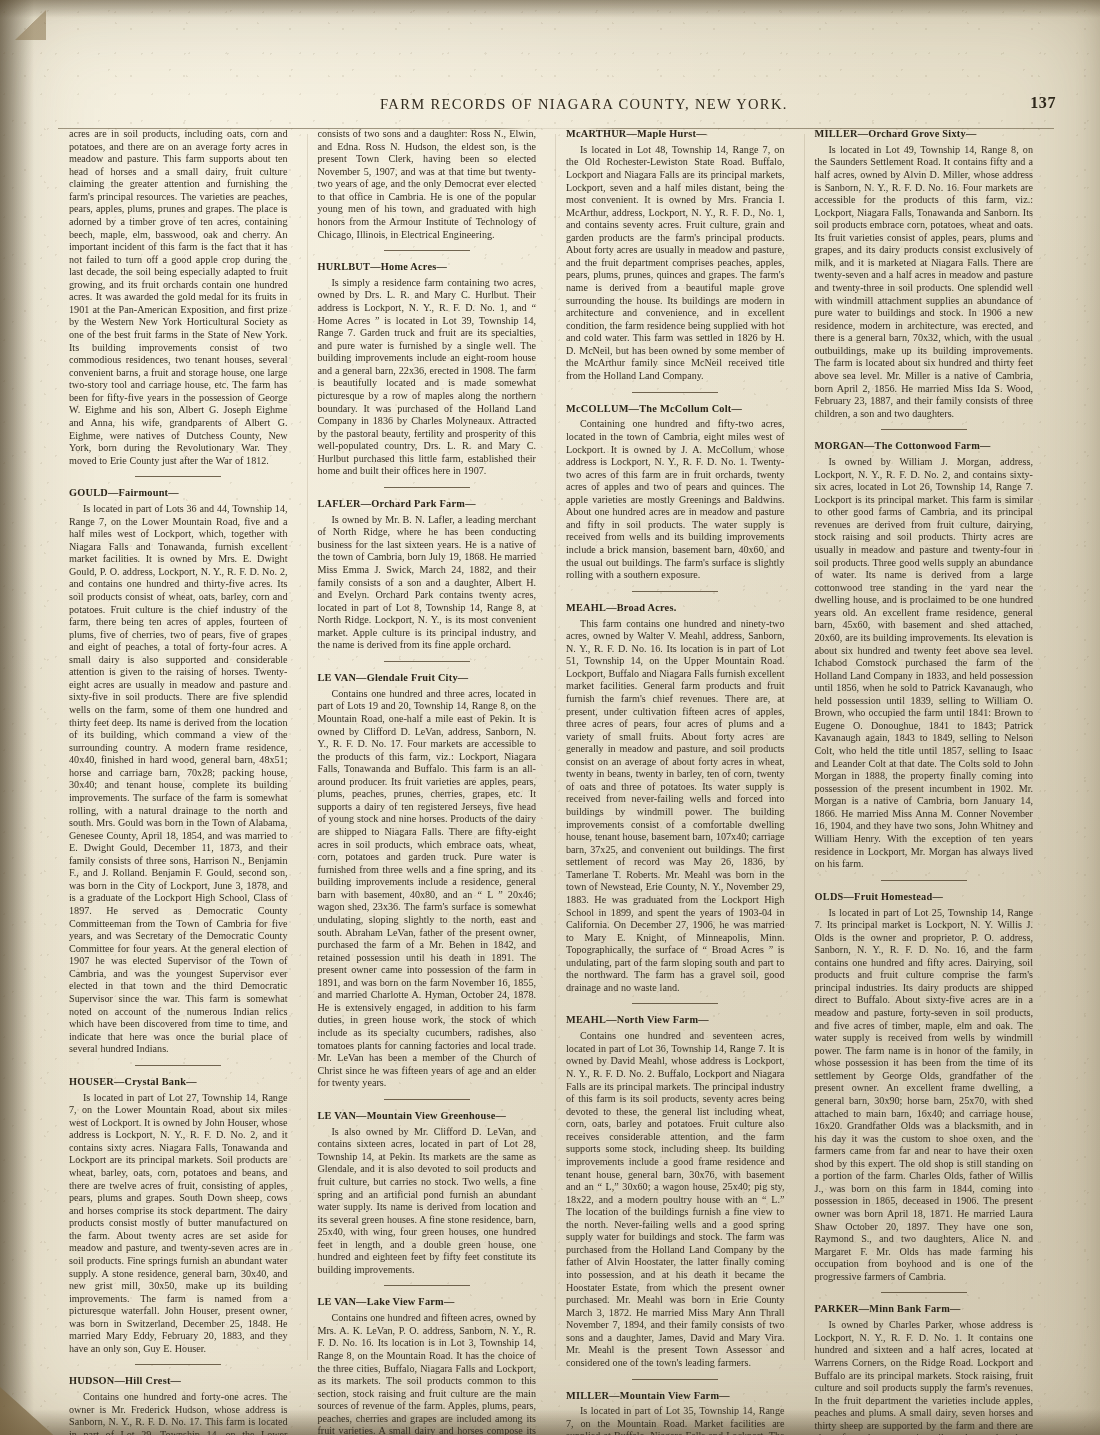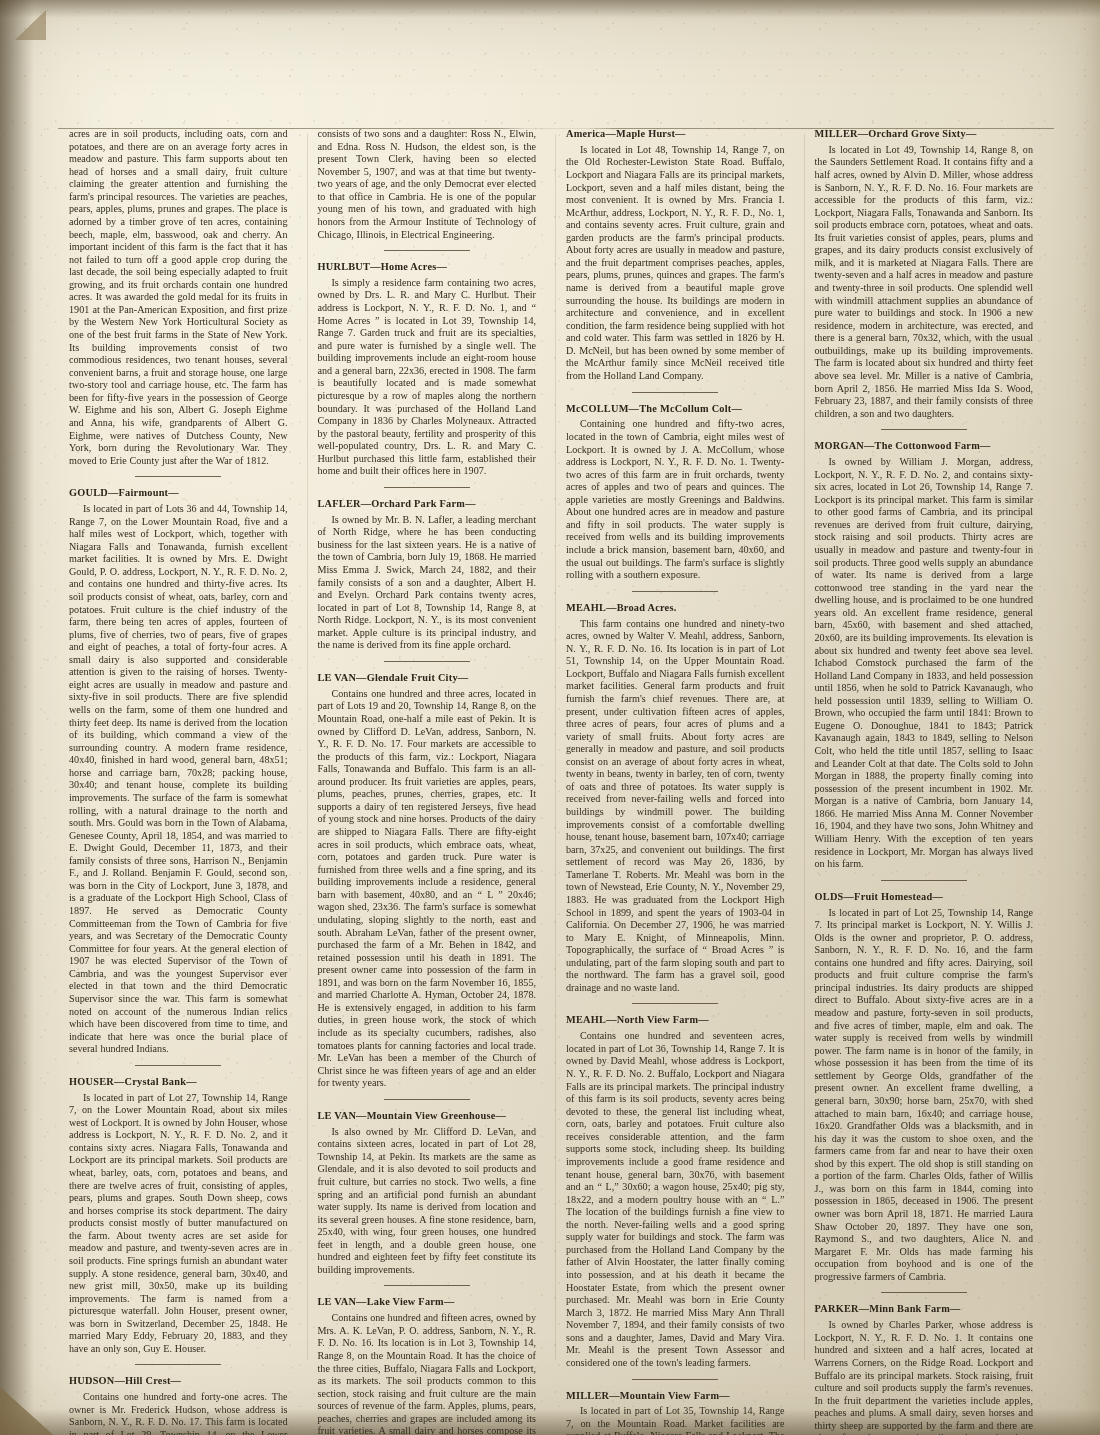--- a/index.html
+++ b/index.html
@@ -125,20 +125,24 @@
 </head>
 <body>
 
 <div id="page">
   <div class="edge-left"></div>
   <div class="edge-top"></div>
   <div class="edge-bottom"></div>
   <div class="corner-tear"></div>
   <div class="corner-tear2"></div>
 
+  <div id="runhead">
+    <div class="title">FARM RECORDS OF NIAGARA COUNTY, NEW YORK.</div>
+    <div class="folio">137</div>
+  </div>
   <div id="headrule"></div>
 
   <div id="cols">
       <div class="col">
         <p class="body cont">acres are in soil products, including oats, corn and potatoes, and there are on an average forty acres in meadow and pasture. This farm supports about ten head of horses and a small dairy, fruit culture claiming the greater attention and furnishing the farm's principal resources. The varieties are peaches, pears, apples, plums, prunes and grapes. The place is adorned by a timber grove of ten acres, containing beech, maple, elm, basswood, oak and cherry. An important incident of this farm is the fact that it has not failed to turn off a good apple crop during the last decade, the soil being especially adapted to fruit growing, and its fruit orchards contain one hundred acres. It was awarded the gold medal for its fruits in 1901 at the Pan-American Exposition, and first prize by the Western New York Horticultural Society as one of the best fruit farms in the State of New York. Its building improvements consist of two commodious residences, two tenant houses, several convenient barns, a fruit and storage house, one large two-story tool and carriage house, etc. The farm has been for fifty-five years in the possession of George W. Eighme and his son, Albert G. Joseph Eighme and Anna, his wife, grandparents of Albert G. Eighme, were natives of Dutchess County, New York, born during the Revolutionary War. They moved to Erie County just after the War of 1812.</p>
         <div class="sep"></div>
         <div class="head">GOULD—Fairmount—</div>
         <p class="body">Is located in part of Lots 36 and 44, Township 14, Range 7, on the Lower Mountain Road, five and a half miles west of Lockport, which, together with Niagara Falls and Tonawanda, furnish excellent market facilities. It is owned by Mrs. E. Dwight Gould, P. O. address, Lockport, N. Y., R. F. D. No. 2, and contains one hundred and thirty-five acres. Its soil products consist of wheat, oats, barley, corn and potatoes. Fruit culture is the chief industry of the farm, there being ten acres of apples, fourteen of plums, five of cherries, two of pears, five of grapes and eight of peaches, a total of forty-four acres. A small dairy is also supported and considerable attention is given to the raising of horses. Twenty-eight acres are usually in meadow and pasture and sixty-five in soil products. There are five splendid wells on the farm, some of them one hundred and thirty feet deep. Its name is derived from the location of its building, which command a view of the surrounding country. A modern frame residence, 40x40, finished in hard wood, general barn, 48x51; horse and carriage barn, 70x28; packing house, 30x40; and tenant house, complete its building improvements. The surface of the farm is somewhat rolling, with a natural drainage to the north and south. Mrs. Gould was born in the Town of Alabama, Genesee County, April 18, 1854, and was married to E. Dwight Gould, December 11, 1873, and their family consists of three sons, Harrison N., Benjamin F., and J. Rolland. Benjamin F. Gould, second son, was born in the City of Lockport, June 3, 1878, and is a graduate of the Lockport High School, Class of 1897. He served as Democratic County Committeeman from the Town of Cambria for five years, and was Secretary of the Democratic County Committee for four years. At the general election of 1907 he was elected Supervisor of the Town of Cambria, and was the youngest Supervisor ever elected in that town and the third Democratic Supervisor since the war. This farm is somewhat noted on account of the numerous Indian relics which have been discovered from time to time, and indicate that here was once the burial place of several hundred Indians.</p>
         <div class="sep"></div>
         <div class="head">HOUSER—Crystal Bank—</div>
@@ -159,21 +163,21 @@
         <div class="head">LE VAN—Glendale Fruit City—</div>
         <p class="body">Contains one hundred and three acres, located in part of Lots 19 and 20, Township 14, Range 8, on the Mountain Road, one-half a mile east of Pekin. It is owned by Clifford D. LeVan, address, Sanborn, N. Y., R. F. D. No. 17. Four markets are accessible to the products of this farm, viz.: Lockport, Niagara Falls, Tonawanda and Buffalo. This farm is an all-around producer. Its fruit varieties are apples, pears, plums, peaches, prunes, cherries, grapes, etc. It supports a dairy of ten registered Jerseys, five head of young stock and nine horses. Products of the dairy are shipped to Niagara Falls. There are fifty-eight acres in soil products, which embrace oats, wheat, corn, potatoes and garden truck. Pure water is furnished from three wells and a fine spring, and its building improvements include a residence, general barn with basement, 40x80, and an “ L ” 20x46; wagon shed, 23x36. The farm's surface is somewhat undulating, sloping slightly to the north, east and south. Abraham LeVan, father of the present owner, purchased the farm of a Mr. Behen in 1842, and retained possession until his death in 1891. The present owner came into possession of the farm in 1891, and was born on the farm November 16, 1855, and married Charlotte A. Hyman, October 24, 1878. He is extensively engaged, in addition to his farm duties, in green house work, the stock of which include as its specialty cucumbers, radishes, also tomatoes plants for canning factories and local trade. Mr. LeVan has been a member of the Church of Christ since he was fifteen years of age and an elder for twenty years.</p>
         <div class="sep"></div>
         <div class="head">LE VAN—Mountain View Greenhouse—</div>
         <p class="body">Is also owned by Mr. Clifford D. LeVan, and contains sixteen acres, located in part of Lot 28, Township 14, at Pekin. Its markets are the same as Glendale, and it is also devoted to soil products and fruit culture, but carries no stock. Two wells, a fine spring and an artificial pond furnish an abundant water supply. Its name is derived from location and its several green houses. A fine stone residence, barn, 25x40, with wing, four green houses, one hundred feet in length, and a double green house, one hundred and eighteen feet by fifty feet constitute its building improvements.</p>
         <div class="sep"></div>
         <div class="head">LE VAN—Lake View Farm—</div>
         <p class="body">Contains one hundred and fifteen acres, owned by Mrs. A. K. LeVan, P. O. address, Sanborn, N. Y., R. F. D. No. 16. Its location is in Lot 3, Township 14, Range 8, on the Mountain Road. It has the choice of the three cities, Buffalo, Niagara Falls and Lockport, as its markets. The soil products common to this section, stock raising and fruit culture are the main sources of revenue of the farm. Apples, plums, pears, peaches, cherries and grapes are included among its fruit varieties. A small dairy and horses compose its stock department. There are seventy acres in meadow and pasture and thirty-eight acres in soil products. The water supply is pumped from four good wells by means of a gasoline engine. The farm is named from the pleasant view of Lake Ontario. Its building improvements include a commodious stone residence, general barn, 40x70, with basement, and the usual outbuildings. The farm's surface is generally level, with a southern exposure. Abram K. LeVan, husband of the present owner, purchased the farm of Wm. Palmer in 1873. Mrs. LeVan, the present owner, was born in Cambria Center, August, 1838, was married to Abram K. LeVan, March 23, 1855. Their family consists of two children, William A. and Rosalie H., who reside at Mapleton. Mr. LeVan was at one time Assessor of the town of Cambria, and one of its prominent and respected citizens.</p>
       </div>
       <div class="col">
-        <div class="head">America—Maple Hurst—</div>
+        <div class="head">McARTHUR—Maple Hurst—</div>
         <p class="body">Is located in Lot 48, Township 14, Range 7, on the Old Rochester-Lewiston State Road. Buffalo, Lockport and Niagara Falls are its principal markets, Lockport, seven and a half miles distant, being the most convenient. It is owned by Mrs. Francia I. McArthur, address, Lockport, N. Y., R. F. D., No. 1, and contains seventy acres. Fruit culture, grain and garden products are the farm's principal products. About forty acres are usually in meadow and pasture, and the fruit department comprises peaches, apples, pears, plums, prunes, quinces and grapes. The farm's name is derived from a beautiful maple grove surrounding the house. Its buildings are modern in architecture and convenience, and in excellent condition, the farm residence being supplied with hot and cold water. This farm was settled in 1826 by H. D. McNeil, but has been owned by some member of the McArthur family since McNeil received title from the Holland Land Company.</p>
         <div class="sep"></div>
         <div class="head">McCOLLUM—The McCollum Colt—</div>
         <p class="body">Containing one hundred and fifty-two acres, located in the town of Cambria, eight miles west of Lockport. It is owned by J. A. McCollum, whose address is Lockport, N. Y., R. F. D. No. 1. Twenty-two acres of this farm are in fruit orchards, twenty acres of apples and two of pears and quinces. The apple varieties are mostly Greenings and Baldwins. About one hundred acres are in meadow and pasture and fifty in soil products. The water supply is received from wells and its building improvements include a brick mansion, basement barn, 40x60, and the usual out buildings. The farm's surface is slightly rolling with a southern exposure.</p>
         <div class="sep"></div>
         <div class="head">MEAHL—Broad Acres.</div>
         <p class="body">This farm contains one hundred and ninety-two acres, owned by Walter V. Meahl, address, Sanborn, N. Y., R. F. D. No. 16. Its location is in part of Lot 51, Township 14, on the Upper Mountain Road. Lockport, Buffalo and Niagara Falls furnish excellent market facilities. General farm products and fruit furnish the farm's chief revenues. There are, at present, under cultivation fifteen acres of apples, three acres of pears, four acres of plums and a variety of small fruits. About forty acres are generally in meadow and pasture, and soil products consist on an average of about forty acres in wheat, twenty in beans, twenty in barley, ten of corn, twenty of oats and three of potatoes. Its water supply is received from never-failing wells and forced into buildings by windmill power. The building improvements consist of a comfortable dwelling house, tenant house, basement barn, 107x40; carriage barn, 37x25, and convenient out buildings. The first settlement of record was May 26, 1836, by Tamerlane T. Roberts. Mr. Meahl was born in the town of Newstead, Erie County, N. Y., November 29, 1883. He was graduated from the Lockport High School in 1899, and spent the years of 1903-04 in California. On December 27, 1906, he was married to Mary E. Knight, of Minneapolis, Minn. Topographically, the surface of “ Broad Acres ” is undulating, part of the farm sloping south and part to the northward. The farm has a gravel soil, good drainage and no waste land.</p>
         <div class="sep"></div>
         <div class="head">MEAHL—North View Farm—</div>
         <p class="body">Contains one hundred and seventeen acres, located in part of Lot 36, Township 14, Range 7. It is owned by David Meahl, whose address is Lockport, N. Y., R. F. D. No. 2. Buffalo, Lockport and Niagara Falls are its principal markets. The principal industry of this farm is its soil products, seventy acres being devoted to these, the general list including wheat, corn, oats, barley and potatoes. Fruit culture also receives considerable attention, and the farm supports some stock, including sheep. Its building improvements include a good frame residence and tenant house, general barn, 30x76, with basement and an “ L,” 30x60; a wagon house, 25x40; pig sty, 18x22, and a modern poultry house with an “ L.” The location of the buildings furnish a fine view to the north. Never-failing wells and a good spring supply water for buildings and stock. The farm was purchased from the Holland Land Company by the father of Alvin Hoostater, the latter finally coming into possession, and at his death it became the Hoostater Estate, from which the present owner purchased. Mr. Meahl was born in Erie County March 3, 1872. He married Miss Mary Ann Thrall November 7, 1894, and their family consists of two sons and a daughter, James, David and Mary Vira. Mr. Meahl is the present Town Assessor and considered one of the town's leading farmers.</p>

